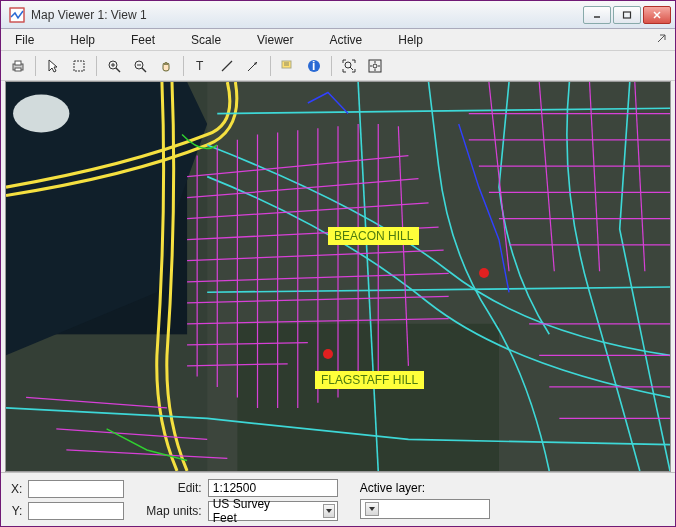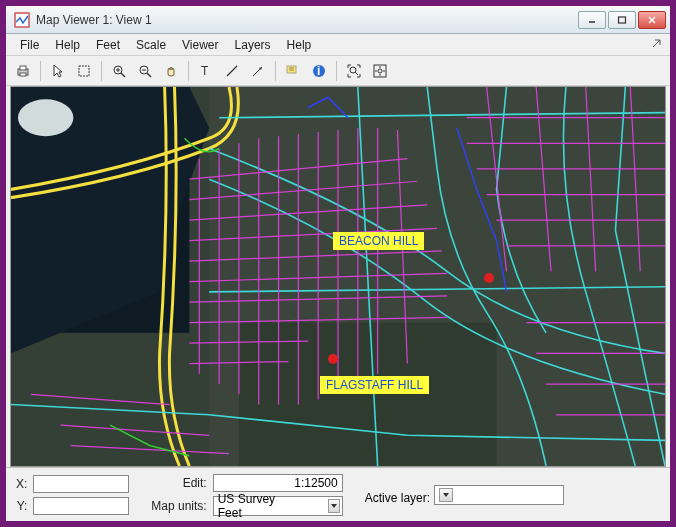--- a/index.html
+++ b/index.html
@@ -1,43 +1,43 @@
 <!DOCTYPE html>
 <html><head>
 <meta charset="utf-8">
 <style>
   * { box-sizing: border-box; margin: 0; padding: 0; font-family: "Segoe UI", Tahoma, sans-serif; font-size: 12px; }
   body { background: #f0f0f0; width: 676px; height: 527px; overflow: hidden; }
-  .window { width: 676px; height: 527px; border: 6px solid #701a75; background: #f0f0f0; display: flex; flex-direction: column; }
+  .window { width: 676px; height: 527px; border: 1px solid #701a75; background: #f0f0f0; display: flex; flex-direction: column; }
   .titlebar { height: 28px; background: linear-gradient(#f8f8f8,#dde6f0); display: flex; align-items: center; padding: 0 4px 0 8px; border-bottom: 1px solid #aab; }
   .titlebar .icon { width: 16px; height: 16px; margin-right: 6px; display: inline-block; }
   .titlebar .icon svg { width:16px; height:16px; }
   .titlebar .title { flex: 1; color: #333; }
   .winbtn { width: 28px; height: 18px; margin-left: 2px; background: linear-gradient(#fdfdfd,#e3e8ef); border: 1px solid #8aa; border-radius: 2px; display: flex; align-items: center; justify-content: center; cursor: pointer; }
   .winbtn.close { background: linear-gradient(#f5a8a0,#d9544a); border-color:#b03028; }
   .winbtn svg { width: 10px; height: 10px; }
-  .menubar { height: 22px; background: #f0f0f0; display: flex; align-items: center; padding: 0 6px; border-bottom: 1px solid #d0d0d0; position: relative; }
+  .menubar { height: 22px; background: #f0f0f0; display: flex; align-items: center; padding: 0 6px; border-bottom: 1px solid #d0d0d0; position: relative; gap: 20px; }
   .menuitem { padding: 2px 8px; cursor: pointer; color: #222; }
   .menubar .dock { position: absolute; right: 6px; top: 3px; width:14px; height:14px; cursor:pointer; }
   .toolbar { height: 30px; background: #f0f0f0; display: flex; align-items: center; padding: 0 6px; gap: 4px; border-bottom: 1px solid #d0d0d0; }
   .tbtn { width: 22px; height: 22px; display: flex; align-items: center; justify-content: center; cursor: pointer; border: 1px solid transparent; }
   .tsep { width: 1px; height: 20px; background: #c0c0c0; margin: 0 2px; }
   .mapcanvas { flex: 1; background: #2a3a30; position: relative; margin: 0 4px; border: 1px solid #999; overflow: hidden; }
   .mapcanvas svg { position: absolute; inset: 0; width: 100%; height: 100%; }
-  .maplabel { position: absolute; background: #ffff3a; color: #1d4ed8; padding: 2px 6px; font-size: 12px; font-weight: normal; white-space: nowrap; }
+  .maplabel { position: absolute; background: #ffff3a; color: #4d7c0f; padding: 2px 6px; font-size: 12px; font-weight: normal; white-space: nowrap; }
   .redmarker { position: absolute; width: 10px; height: 10px; background: #e02020; border-radius: 50%; }
   .statusrow { height: 54px; border-top: 1px solid #c0c0c0; display: flex; align-items: center; padding: 4px 10px; gap: 22px; background: #f0f0f0; }
   .colpair { display: grid; grid-template-columns: auto 1fr; row-gap: 4px; column-gap: 6px; align-items: center; }
   .colpair label { text-align: right; color: #222; }
   .field { background: #fff; border: 1px solid #888; height: 18px; padding: 0 4px; display: flex; align-items: center; min-width: 90px; }
   .field.w1 { width: 96px; }
-  .field.w2 { width: 130px; text-align: center; justify-content: flex-end; }
+  .field.w2 { width: 130px; text-align: center; justify-content: flex-start; }
   .select { display: flex; align-items: center; background: #fff; border: 1px solid #888; height: 20px; padding: 0 2px 0 4px; width: 130px; justify-content: space-between; cursor: pointer; gap: 44px; }
   .select .chev { width: 14px; height: 14px; background: linear-gradient(#f8f8f8,#d8d8d8); border: 1px solid #999; display:flex; align-items:center; justify-content:center; }
-  .activecol { display: flex; gap: 4px; align-items: flex-end; }
+  .activecol { display: flex; flex-direction: column; gap: 4px; }
 </style>
 </head>
 <body>
 
 <div class="window">
 
   <div class="titlebar">
     <span class="icon">
       <svg viewBox="0 0 16 16">
           <rect x="1" y="1" width="14" height="14" fill="#fff" stroke="#c55" stroke-width="1"></rect>
@@ -62,21 +62,21 @@
         </svg>
       </div>
   </div>
 
   <div class="menubar">
     <div class="menuitem">File</div>
     <div class="menuitem">Help</div>
     <div class="menuitem">Feet</div>
     <div class="menuitem">Scale</div>
     <div class="menuitem">Viewer</div>
-    <div class="menuitem">Layers</div>
+    <div class="menuitem">Active</div>
     <div class="menuitem">Help</div>
     <div class="dock"><svg viewBox="0 0 14 14">
           <path d="M3 10 L10 3 M10 3 L10 8 M10 3 L5 3" stroke="#555" stroke-width="1" fill="none"></path>
         </svg></div>
   </div>
 
   <div class="toolbar">
     <div class="tbtn">
         <svg width="16" height="16" viewBox="0 0 16 16">
           <rect x="3" y="6" width="10" height="6" fill="#d0d0d0" stroke="#555"></rect>

